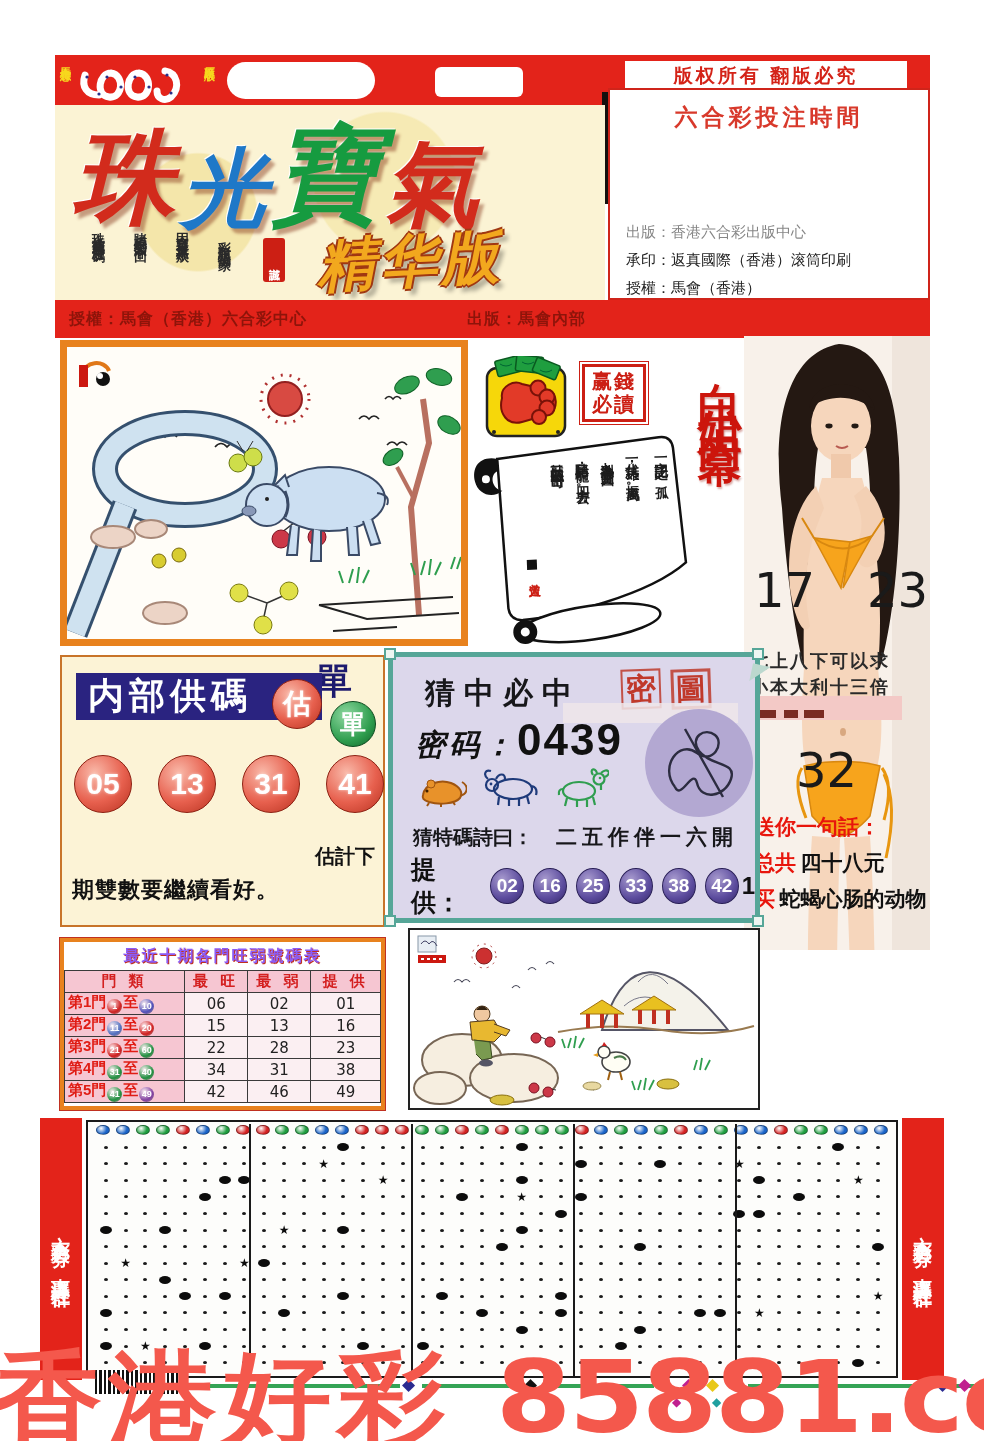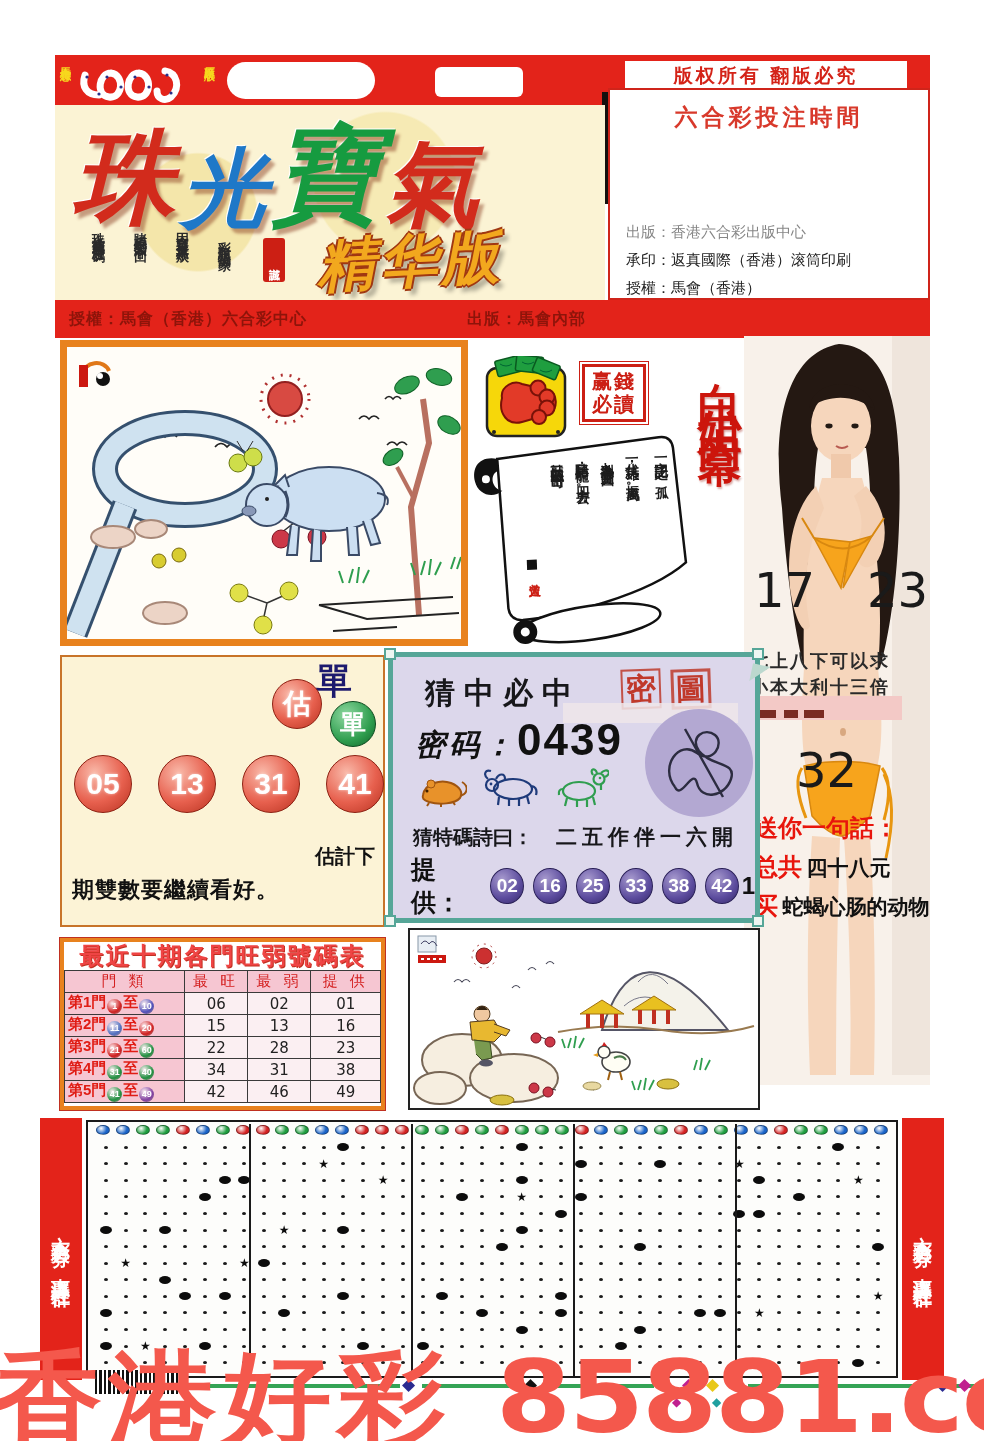--- a/index.html
+++ b/index.html
@@ -57,29 +57,29 @@
 .scrolltext{left:56px;top:26px;width:150px;height:142px;display:flex;flex-direction:row-reverse;justify-content:flex-start;gap:7px}
 .scrolltext .v{font-family:"Liberation Serif",serif;font-size:13.5px;font-weight:bold;color:#1c1c1c;letter-spacing:2px;height:140px}
 .scol-intro{letter-spacing:6px;margin-left:4px}
 .scroll-sign{left:58px;top:146px;color:#cc1f14;font-size:12px;font-weight:bold;height:52px;letter-spacing:1px}
 .sign-dot{left:60px;top:132px;width:10px;height:10px;background:#111}
 
 
 .missTitle{left:698px;top:348px;height:312px;color:#cc150c;font-size:44px;font-weight:bold;line-height:1;letter-spacing:15px;text-shadow:1px 2px 2px rgba(150,20,10,.35)}
 
 
-.girl{left:744px;top:336px;width:186px;height:749px;overflow:hidden;background:#f8f1ea}
+.girl{left:744px;top:336px;width:186px;height:614px;overflow:hidden;background:#f8f1ea}
 .girl .num{font-size:48px;color:#1a1a1a;font-family:"DejaVu Sans",sans-serif}
 .gpair{left:10px;top:226px;display:flex;gap:52px}
 .gsingle{left:52px;top:406px}
 .ghints{left:6px;top:312px;font-family:"Liberation Serif",serif;font-size:18px;font-weight:bold;color:#2a2a2a;line-height:1.45;letter-spacing:2px}
 .gpatch{left:0;top:360px;width:158px;height:24px;background:#f3c9c6}
 .gpatch i{position:absolute;top:14px;height:8px;background:#7a2a22}
 .gift{left:10px;top:480px;line-height:1.0}
-.gift .r{color:#e8150c;font-weight:bold;font-size:24px}
+.gift .r{color:#e8150c;font-weight:bold;font-size:21px}
 .gift .b{color:#111;font-weight:bold;font-size:21px}
 .gift div{margin-bottom:15px}
 
 
 .codes{left:60px;top:655px;width:325px;height:272px;background:#fcf3d6;border:2px solid #c8742a}
 .cbanner{left:14px;top:16px;width:246px;height:47px;background:#2a2380;color:#fff;display:flex;align-items:center;padding-left:12px;font-size:36px;font-weight:bold;letter-spacing:5px}
 .dandark{left:254px;top:0px;font-size:36px;font-weight:bold;color:#1d1a6e}
 .ball{border-radius:50%;display:flex;align-items:center;justify-content:center;color:#fff;font-weight:bold}
 .rball{background:radial-gradient(circle at 35% 30%,#f9b9a9,#e7604e 55%,#b83220);border:1px solid #8d2012;text-shadow:0 0 3px rgba(255,255,255,.6)}
 .gball{background:radial-gradient(circle at 35% 30%,#8fd8a0,#2f9e4f 60%,#116328);border:1px solid #0c4a1e}
@@ -110,24 +110,24 @@
 .sprov{left:18px;top:196px;display:flex;align-items:center;gap:9px}
 .sprov .lbl{font-size:25px;font-weight:bold;color:#111}
 .pball{width:36px;height:36px;background:radial-gradient(circle at 35% 30%,#a79ace,#5b4b9d 60%,#352868);border:1px solid #2a2058;font-size:19px}
 .ptail{font-size:24px;font-weight:bold;color:#111;margin-left:-6px}
 
 
 .illus2{left:408px;top:928px;width:352px;height:182px;background:#fff;border:2px solid #222}
 
 
 .stat{left:60px;top:938px;width:325px;height:172px;border:4px solid #e8821e;outline:1px solid #c03020;background:#fff}
-.stat-title{height:28px;display:flex;align-items:center;justify-content:center;font-size:24px;font-weight:bold;color:#ef4444;letter-spacing:2px;text-shadow:1px 1px 0 #c03020}
+.stat-title{height:28px;display:flex;align-items:center;justify-content:center;font-size:16px;font-weight:bold;color:#8b5cf6;letter-spacing:2px;text-shadow:1px 1px 0 #c03020}
 .stat table{width:100%;border-collapse:collapse}
 .stat td,.stat th{border:1px solid #3a3a3a;font-size:15px;height:22px;text-align:center}
-.stat th{background:#f6c6d2;color:#d42020;font-weight:normal;letter-spacing:4px}
+.stat th{background:#f6c6d2;color:#d42020;font-weight:bold;letter-spacing:4px}
 .stat .lblcell{background:#f6c6d2;color:#e01c14;font-weight:bold;text-align:left;padding-left:3px;white-space:nowrap}
 .stat .numcell{background:#fbeff2;color:#222;font-family:"DejaVu Sans",sans-serif}
 .mball{display:inline-flex;width:15px;height:15px;border-radius:50%;color:#fff;font-size:9px;font-weight:bold;align-items:center;justify-content:center;vertical-align:-2px;margin:0 1px}
 .zhi{color:#e01c14}
 
 
 .ticket{left:40px;top:1118px;width:904px;height:262px;background:#fff}
 .tband{top:0;width:42px;height:262px;background:#e3231a;display:flex;align-items:center;justify-content:center}
 .tband .v{color:#fff;font-size:19px;font-weight:bold;letter-spacing:4px;line-height:1}
 .tb-l{left:0}.tb-r{right:0}
@@ -409,20 +409,21 @@
     <span class="abs num gsingle">32</span>
     <div class="abs gift">
       <div><span class="r">送你一句話：</span></div>
       <div><span class="r">总共</span> <span class="b">四十八元</span></div>
       <div><span class="r">买</span> <span class="b">蛇蝎心肠的动物</span></div>
     </div>
   </div>
 
   <div class="abs codes">
     <div class="abs dandark">單</div>
+    <div class="abs cbanner">内部供碼</div>
     <div class="abs ball rball estball">估</div>
     <div class="abs ball gball danball">單</div>
     <div class="abs cballs">
       <span class="ball rball">05</span>
       <span class="ball rball">13</span>
       <span class="ball rball">31</span>
       <span class="ball rball">41</span>
     </div>
     <div class="abs note1">估計下</div>
     <div class="abs note2">期雙數要繼續看好。</div>

